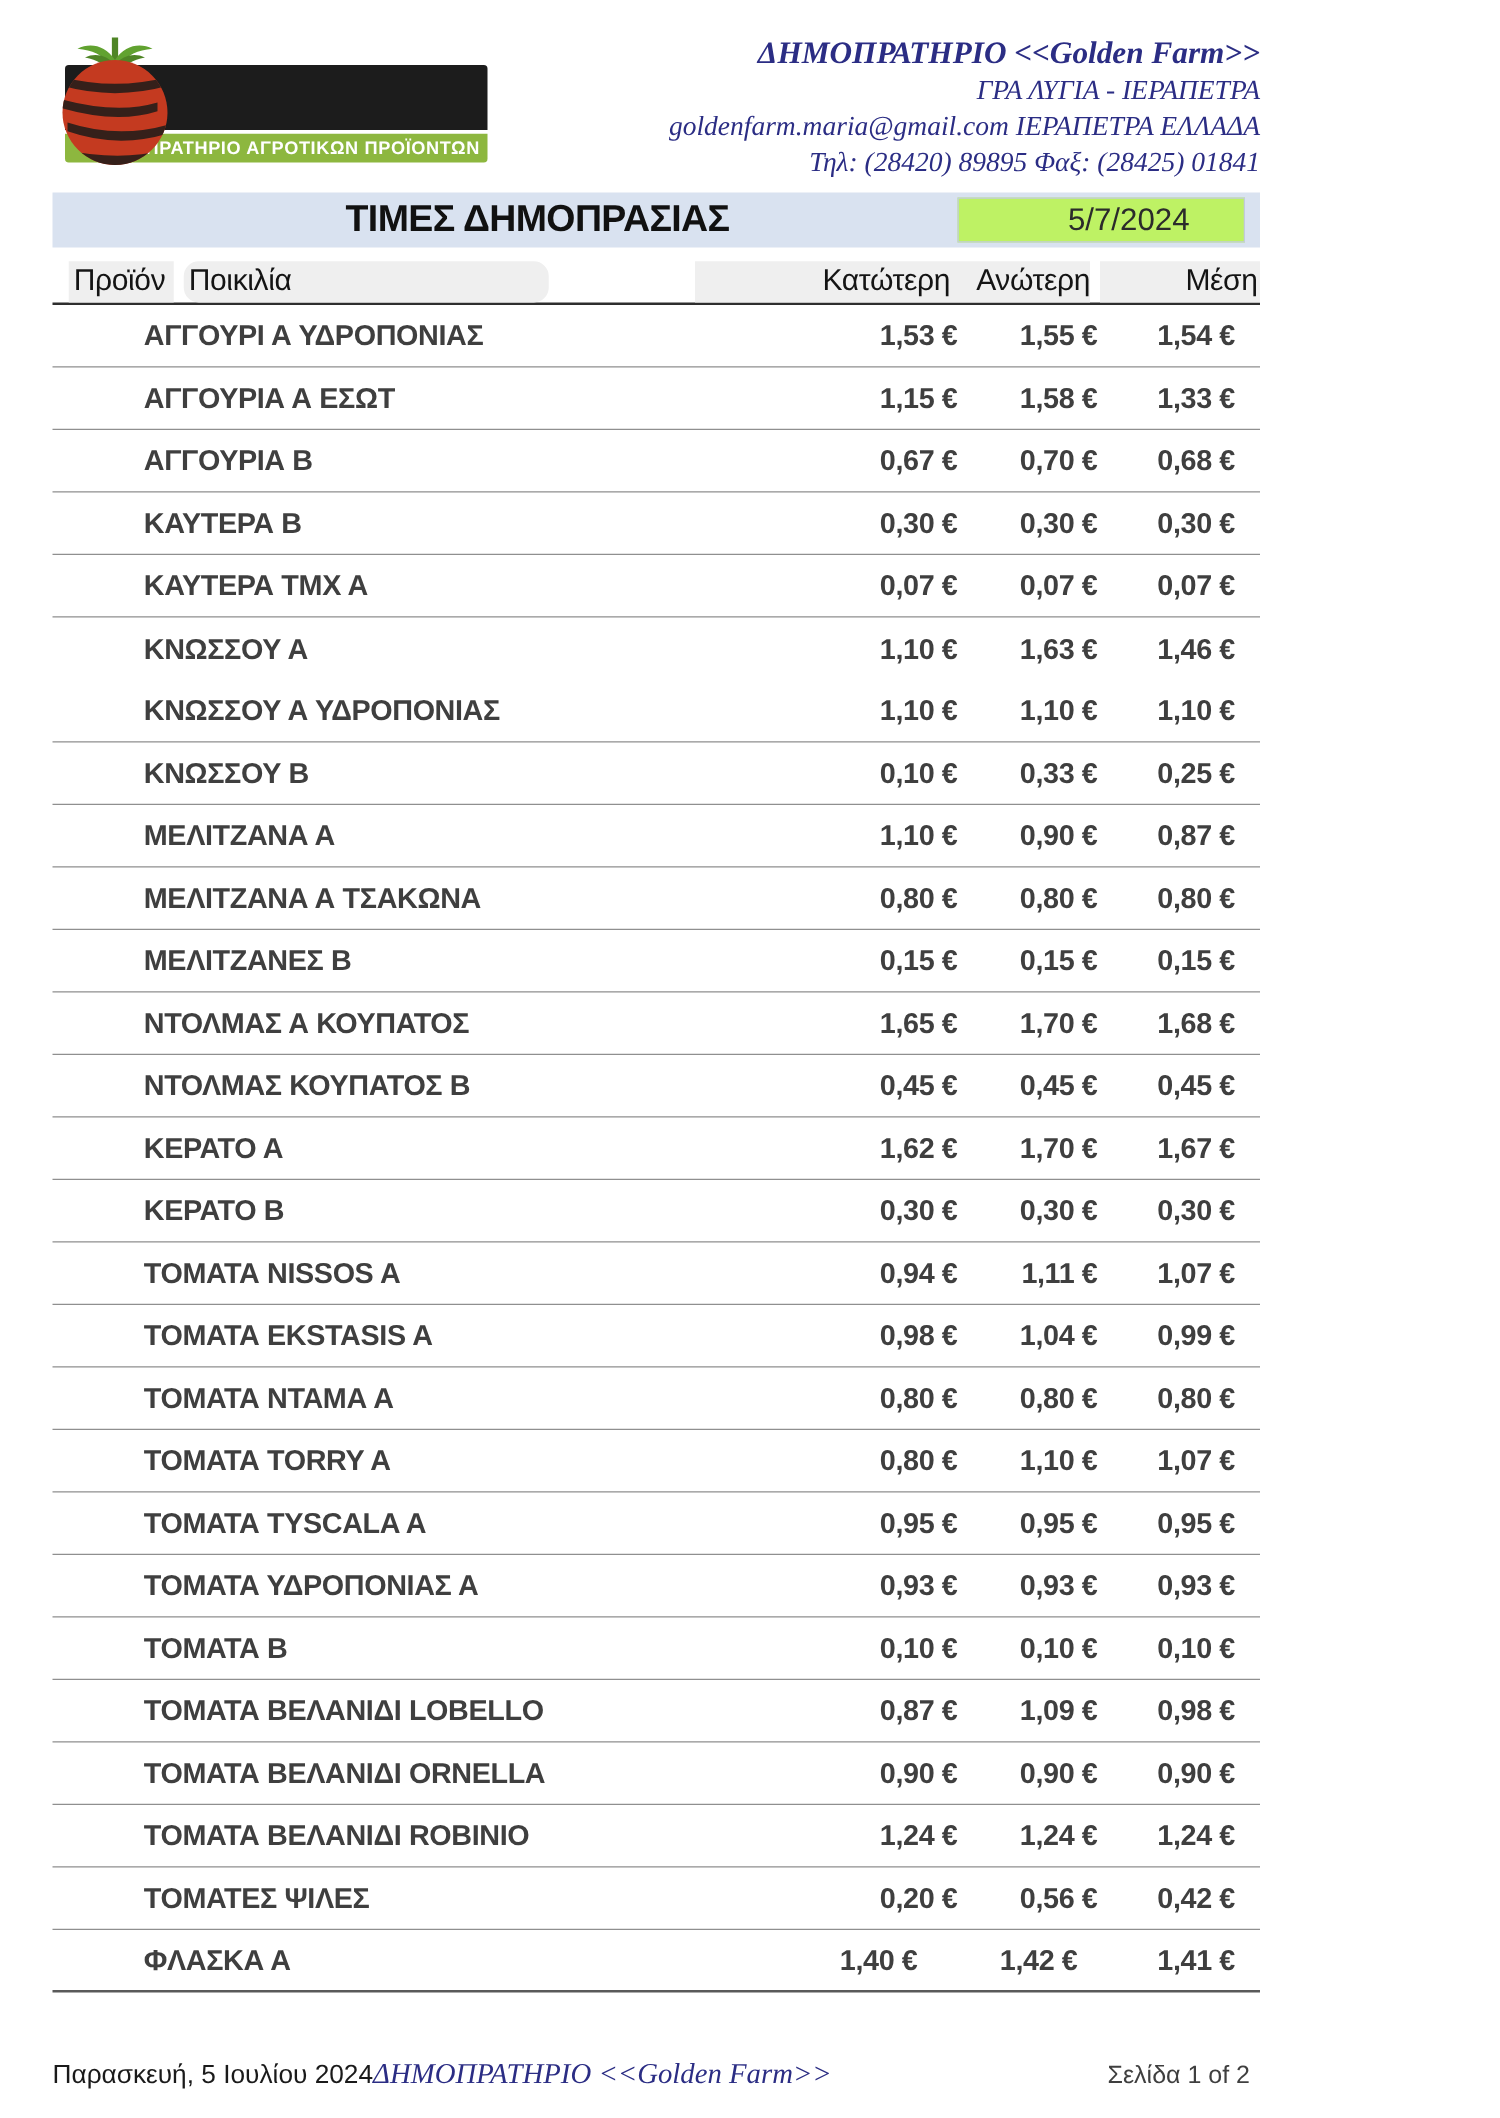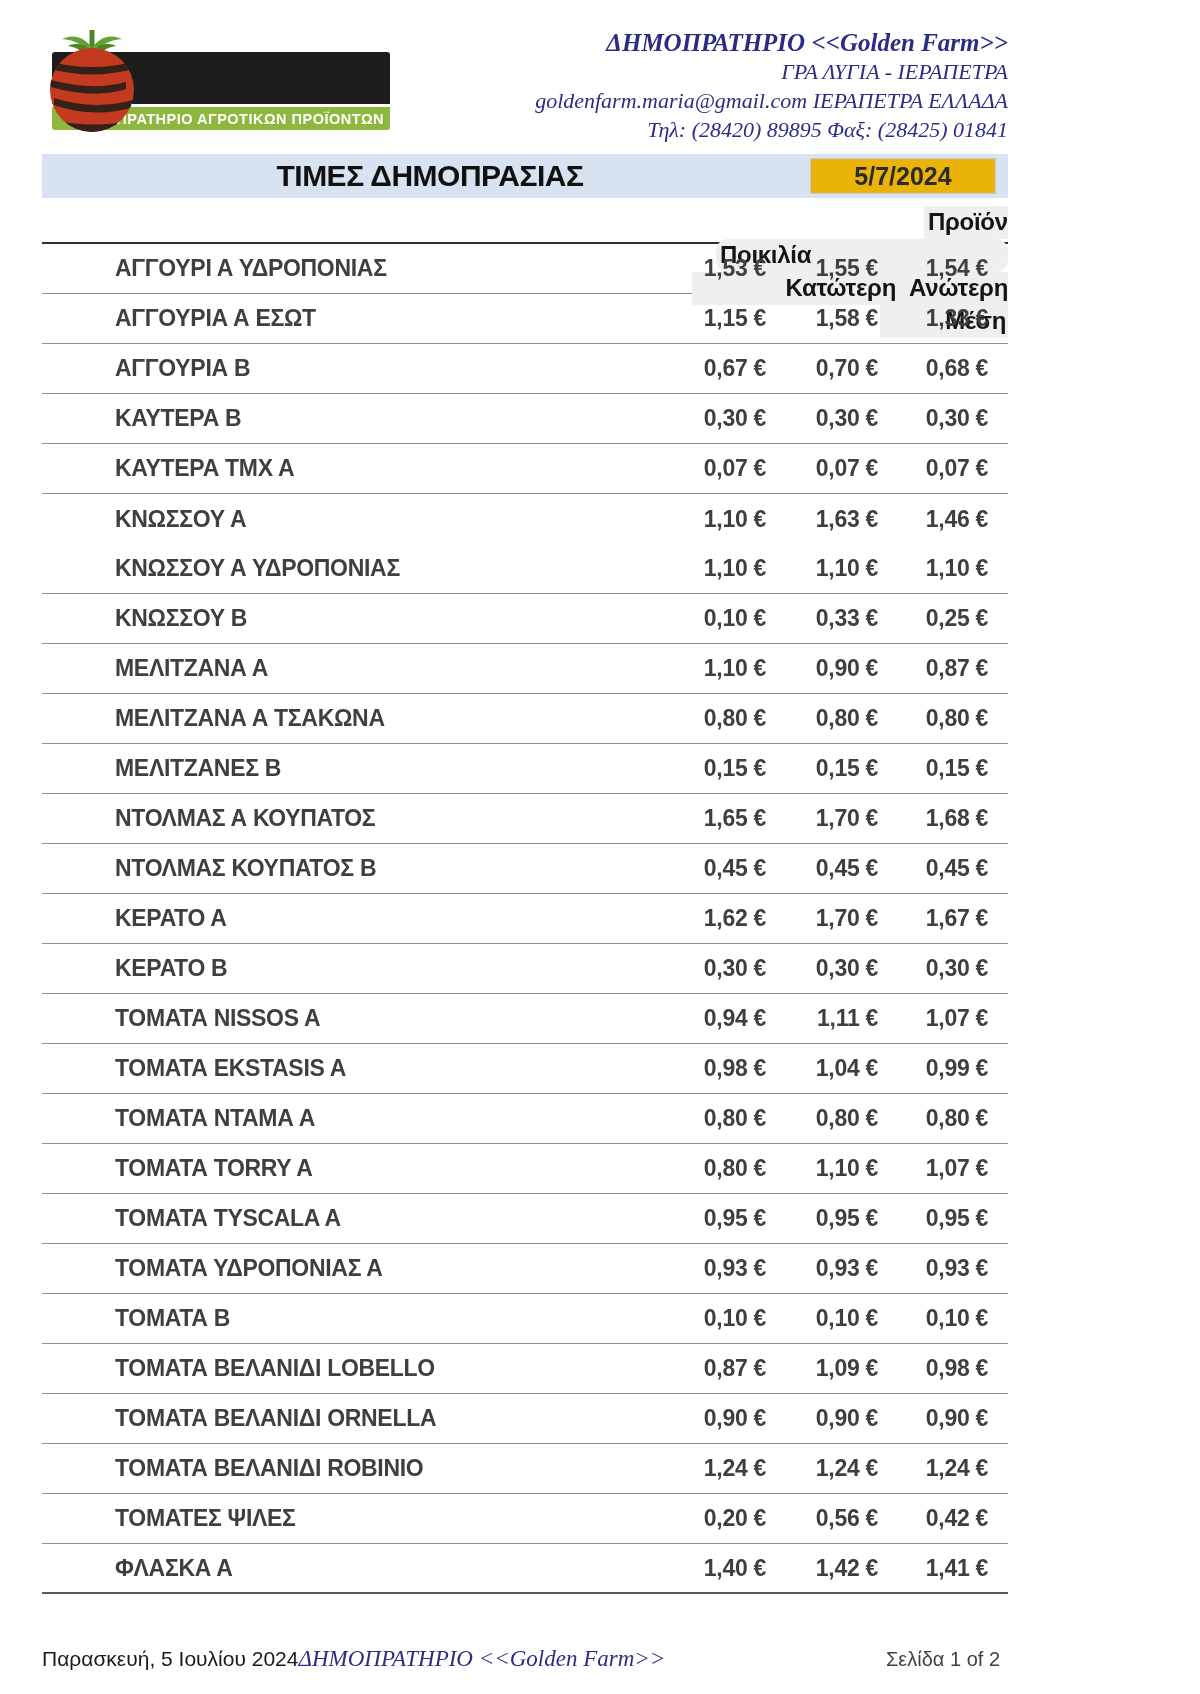--- a/index.html
+++ b/index.html
@@ -21,40 +21,40 @@
   .tomato{position:absolute;left:0;top:0;z-index:2;}
 
   .contact{flex:1;text-align:right;color:#2b2d84;font-family:"Liberation Serif",serif;font-style:italic;line-height:29px;padding-top:2px;}
   .contact .c1{font-weight:bold;font-size:25px;}
   .contact .c2,.contact .c3,.contact .c4{font-size:22px;}
 
   
   .title-bar{position:relative;margin-top:10px;height:44px;background:#d9e2f0;}
   .doc-title{position:absolute;left:0;right:190px;top:0;height:44px;display:flex;align-items:center;justify-content:center;
     font-size:30px;font-weight:bold;color:#111111;letter-spacing:-.5px;}
-  .date-box{position:absolute;right:12px;top:4px;width:184px;height:34px;background:#eab308;border:1px solid #c2cbdc;
-    display:flex;align-items:center;justify-content:center;font-size:25px;font-weight:bold;color:#2b2b2b;}
+  .date-box{position:absolute;right:12px;top:4px;width:184px;height:34px;background:#bef264;border:1px solid #c2cbdc;
+    display:flex;align-items:center;justify-content:center;font-size:25px;font-weight:normal;color:#2b2b2b;padding-left:44px;}
 
   
   .tbl-header{display:flex;align-items:flex-end;margin-top:8px;height:36px;border-bottom:2px solid #2e2e2e;
-    font-size:24px;font-weight:bold;color:#141414;letter-spacing:-.3px;flex-direction:column;}
+    font-size:24px;font-weight:normal;color:#141414;letter-spacing:-.3px;}
   .th{background:#efefef;box-sizing:border-box;padding:2px 4px 3px 4px;}
   .th-product{margin-left:13px;width:84px;}
   .th-variety{margin-left:8px;width:292px;border-radius:12px;}
   .th-spacer{flex:1;}
   .th-price-block{display:flex;background:#efefef;padding:2px 0 3px 78px;}
   .th-low{width:126px;text-align:right;}
   .th-high{width:112px;text-align:right;}
   .th-avg{margin-left:8px;width:104px;text-align:right;background:#efefef;padding:2px 2px 3px 22px;}
 
   .tbl-body{}
   .t-row{display:flex;align-items:center;height:50px;border-bottom:1.6px solid #8f8f8f;padding-right:20px;box-sizing:border-box;
     font-size:23px;font-weight:bold;color:#3f3f3f;letter-spacing:-.3px;}
   .t-row.no-divider{border-bottom:none;}
-  .t-row:last-child{border-bottom:2.6px solid #5a5a5a;}
+  .t-row:last-child{border-bottom:2.6px solid #5a5a5a;gap:16px;}
   .td-name{margin-left:73px;flex:1;white-space:nowrap;}
   .td-low{width:118px;text-align:right;white-space:nowrap;}
   .td-high{width:112px;text-align:right;white-space:nowrap;}
   .td-avg{width:110px;text-align:right;white-space:nowrap;}
 
   
   .footer{display:flex;justify-content:space-between;align-items:baseline;margin-top:52px;}
   .footer-left{white-space:nowrap;}
   .footer-date{font-size:21px;color:#1a1a1a;}
   .footer-brand{font-family:"Liberation Serif",serif;font-style:italic;color:#2b2d84;font-size:23px;}

